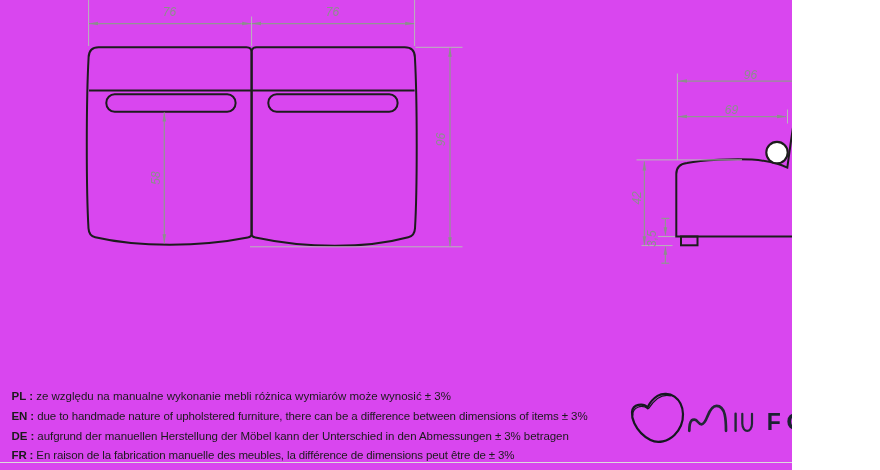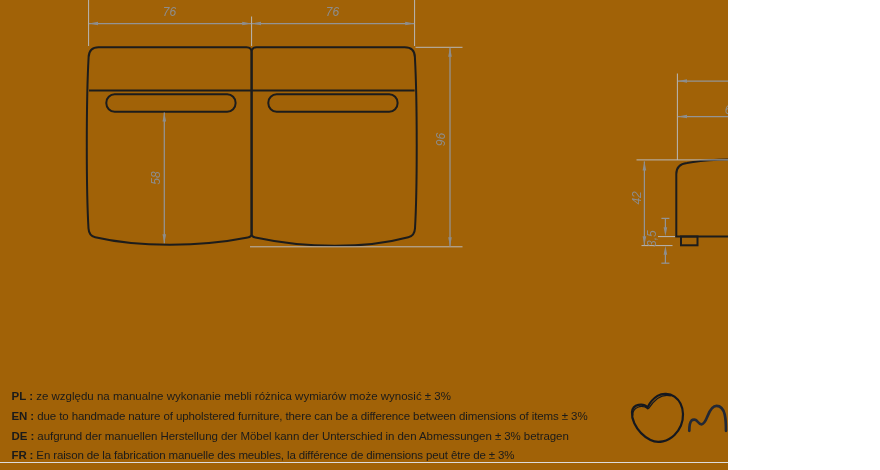--- a/index.html
+++ b/index.html
@@ -1,16 +1,16 @@
 <!DOCTYPE html>
 <html><head>
 <meta charset="utf-8">
 <style>
   html,body{margin:0;padding:0;background:#ffffff;}
-  #page{position:relative;width:728px;height:470px;background:#a16207;overflow:hidden;opacity:0.999;
+  #page{position:relative;width:792px;height:470px;background:#d946ef;overflow:hidden;opacity:0.999;
         font-family:"Liberation Sans", sans-serif;}
   svg{display:block;will-change:transform;}
   .dim{stroke:#949494;stroke-width:1.25;fill:none;}
   .ext{stroke:#b8b8b8;stroke-width:1;fill:none;}
   .arr{fill:#8d8d8d;stroke:none;}
   .dtx{fill:#8d8d8d;font-size:12px;font-style:italic;font-family:"Liberation Sans",sans-serif;}
   .blk{stroke:#1c1c1c;stroke-width:2;fill:none;}
 </style>
 </head>
 <body>

